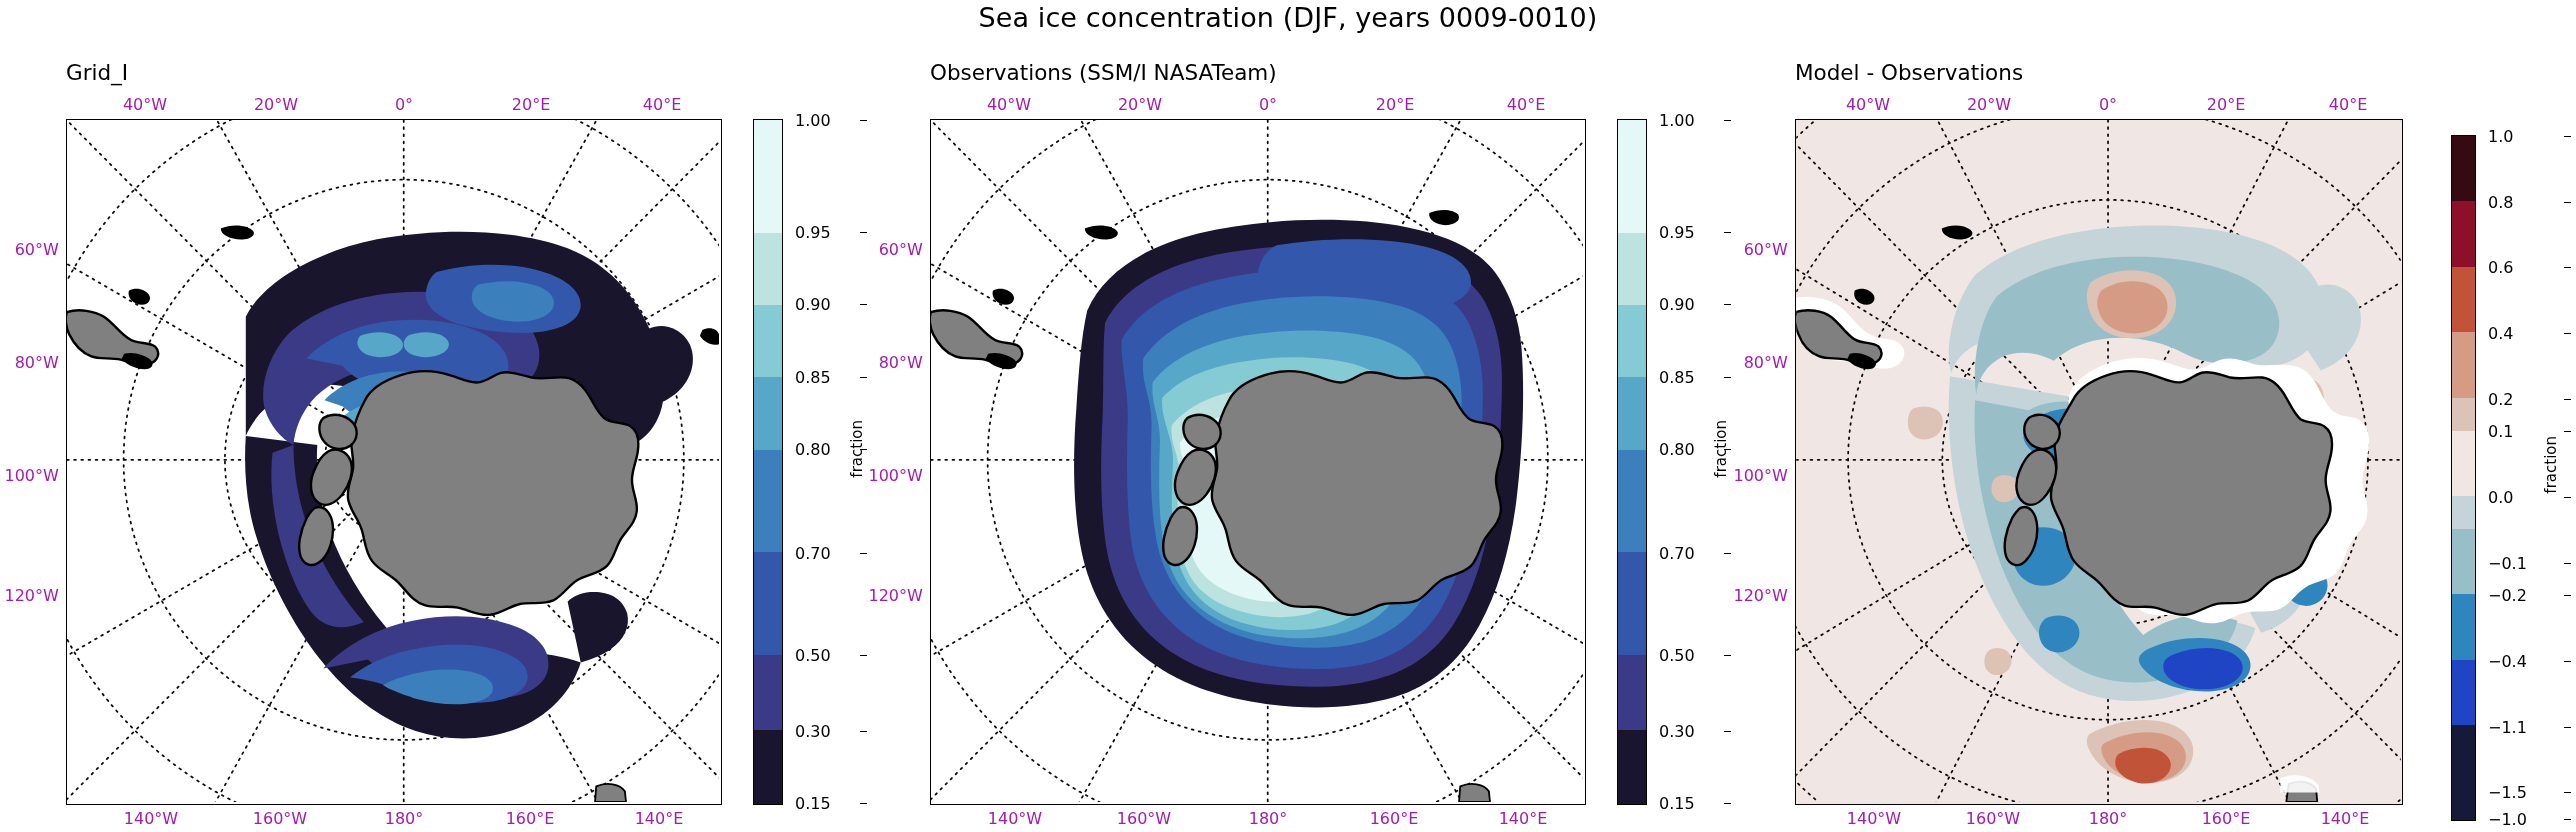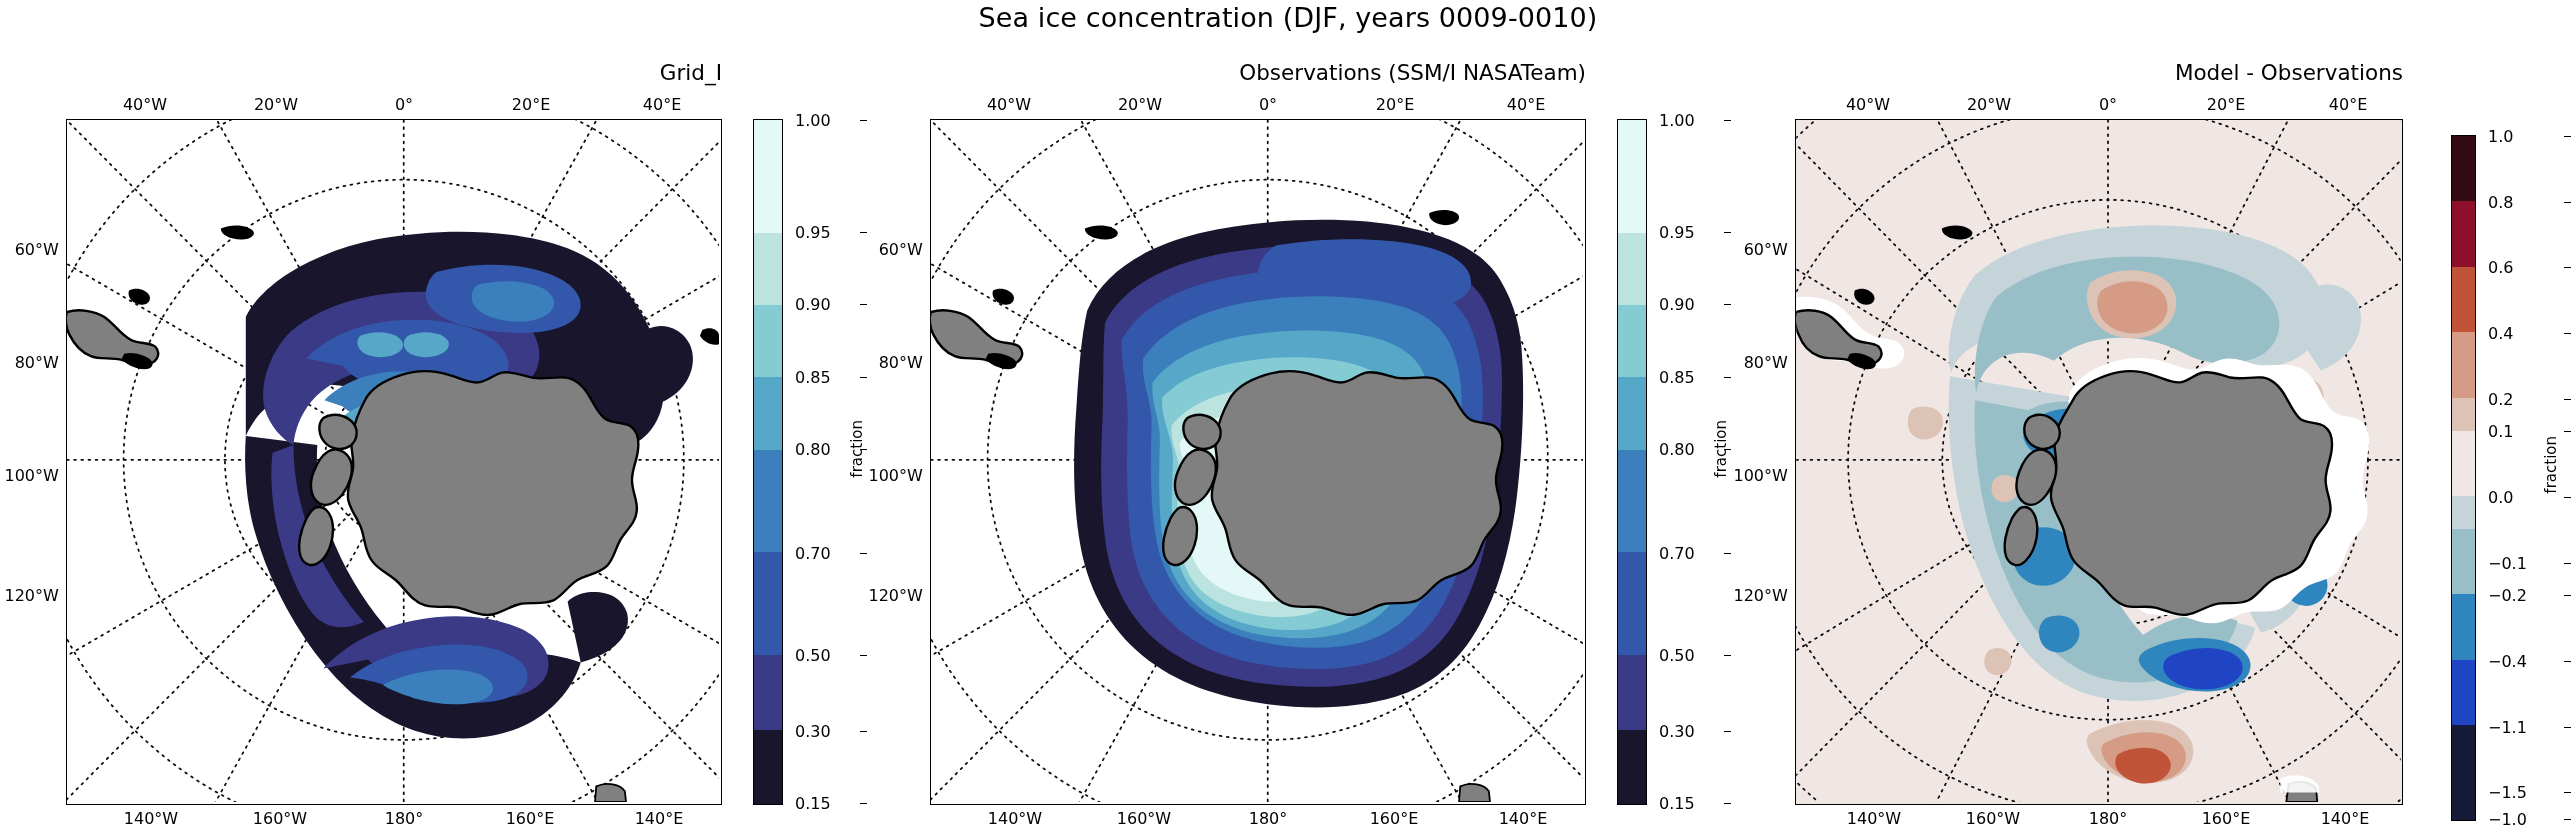--- a/index.html
+++ b/index.html
@@ -5,27 +5,27 @@
   html,body{margin:0;padding:0;background:#ffffff;}
   body{width:2576px;height:833px;font-family:"DejaVu Sans",sans-serif;color:#000;overflow:hidden;}
   #figure{position:relative;width:2576px;height:833px;background:#fff;}
 
   .suptitle{
     position:absolute;left:0;top:2.4px;width:2576px;text-align:center;
     font-size:27px;font-family:"DejaVu Sans",sans-serif;color:#000;letter-spacing:0.1px;
   }
   .panel{position:absolute;top:89px;}
   .panel-title{
-    position:absolute;top:-29px;left:0;width:656px;text-align:right;
+    position:absolute;top:-29px;left:0;width:656px;text-align:left;
     font-size:21.5px;font-family:"DejaVu Sans",sans-serif;color:#000;
   }
   .map-frame{position:absolute;left:0;top:30px;border:1.8px solid #000;box-sizing:border-box;}
   .map-frame svg{display:block;}
 
-  .tick-lab{position:absolute;font-size:16px;font-family:"DejaVu Sans",sans-serif;color:#000000;white-space:nowrap;}
+  .tick-lab{position:absolute;font-size:16px;font-family:"DejaVu Sans",sans-serif;color:#a21caf;white-space:nowrap;}
   .tick-top{transform:translate(-50%,-100%);}
   .tick-bot{transform:translate(-50%,0);}
   .tick-left{transform:translate(-100%,-50%);}
 
   
   .cbar{position:absolute;}
   .cbar-box{position:absolute;left:0;top:0;border:1.8px solid #000;box-sizing:border-box;overflow:hidden;}
   .cbar-seg{width:100%;}
   .cbar-tick{position:absolute;left:100%;height:0;border-top:1.2px solid #000;width:7.2px;}
   .cbar-lab{position:absolute;font-size:16px;font-family:"DejaVu Sans",sans-serif;color:#000;white-space:nowrap;transform:translateY(-50%);}

